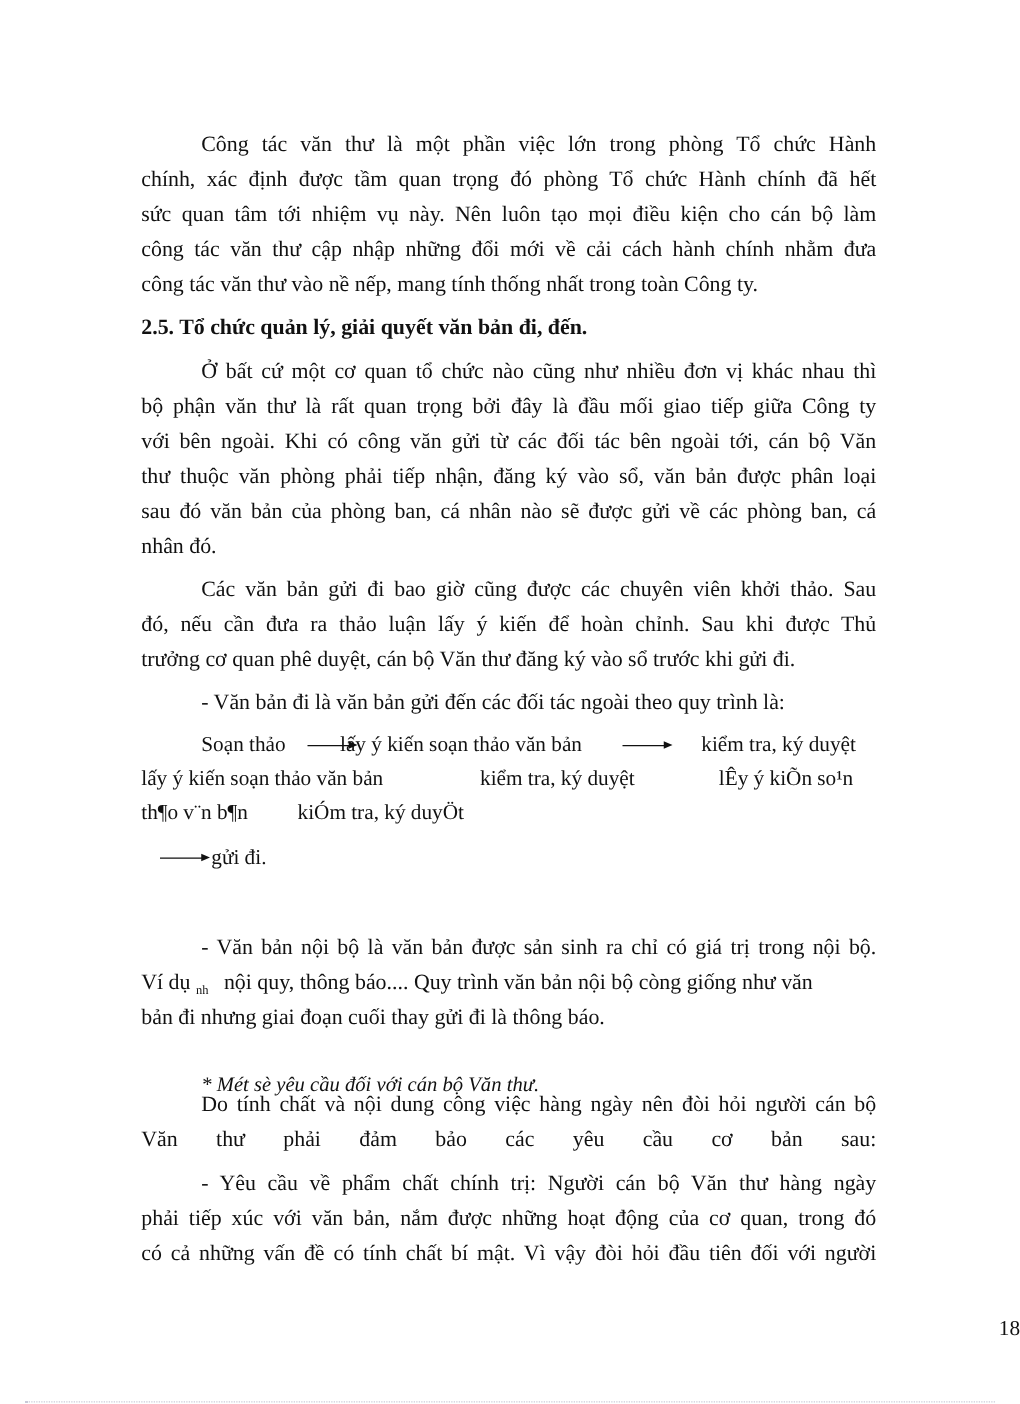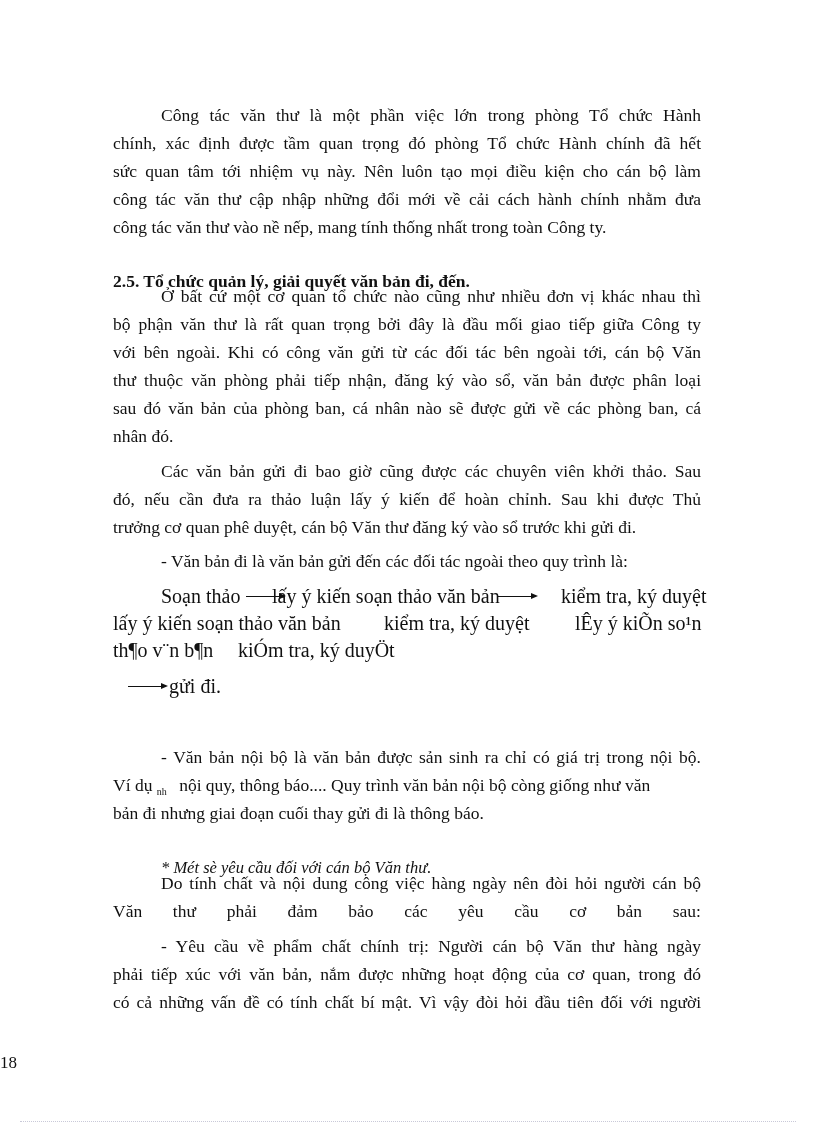--- a/index.html
+++ b/index.html
@@ -2,28 +2,28 @@
 <html><head>
 <meta charset="utf-8">
 <style>
   html, body { margin: 0; padding: 0; background: #ffffff; }
   body { width: 816px; height: 1123px; position: relative; overflow: hidden;
          font-family: "Liberation Serif", "DejaVu Serif", serif; color: #111; }
   .page { position: absolute; left: 0; top: 0; width: 816px; height: 792px; }
   .line { position: absolute; left: 113px; width: 588px; font-size: 17.5px; line-height: 22px; white-space: nowrap; }
   .just { text-align: justify; text-align-last: justify; }
   .indent { left: 161px; width: 540px; }
-  .heading { font-weight: bold; margin-top: 20px; }
+  .heading { font-weight: bold; }
   .italic { font-style: italic; margin-top: 20px; }
   .arrow { display: inline-block; position: relative; width: 40px; height: 2px; vertical-align: middle; }
   .arrow::before { content: ""; position: absolute; left: 0; top: 0; width: 36px; height: 1px; background: #111; }
   .arrow::after { content: ""; position: absolute; right: 0; top: -3px; border-left: 7px solid #111; border-top: 3.5px solid transparent; border-bottom: 3.5px solid transparent; }
-  .abs { position: absolute; font-size: 20px; line-height: 22px; white-space: nowrap; text-align: right; }
+  .abs { position: absolute; font-size: 17px; line-height: 22px; white-space: nowrap; text-align: right; }
   .sub { font-size: 10px; position: relative; top: 4px; }
-  .page-number { position: absolute; left: 0; width: 816px; top: 1053px; text-align: left; font-size: 17px; }
+  .page-number { position: absolute; left: 0; width: 816px; top: 1053px; text-align: right; font-size: 17px; }
   .footer-rule { position: absolute; left: 20px; width: 776px; top: 1121px; height: 0; border-top: 1px dotted #c9c9d8; }
 </style>
 </head>
 <body>
 
 <div class="page">
 
   <div class="line just indent" style="top:104px">Công tác văn thư là một phần việc lớn trong phòng Tổ chức Hành</div>
   <div class="line just" style="top:132px">chính, xác định được tầm quan trọng đó phòng Tổ chức Hành chính đã hết</div>
   <div class="line just" style="top:160px">sức quan tâm tới nhiệm vụ này. Nên luôn tạo mọi điều kiện cho cán bộ làm</div>

